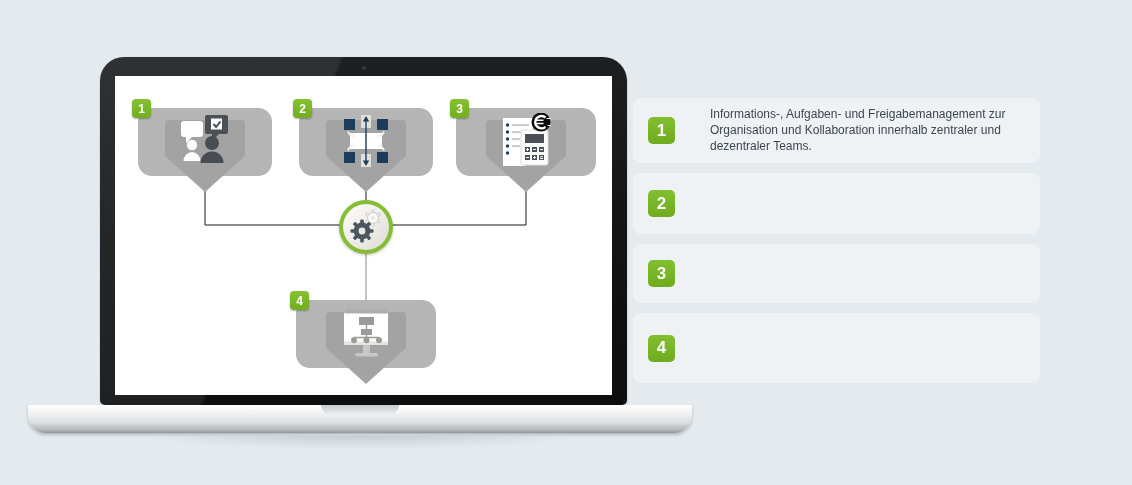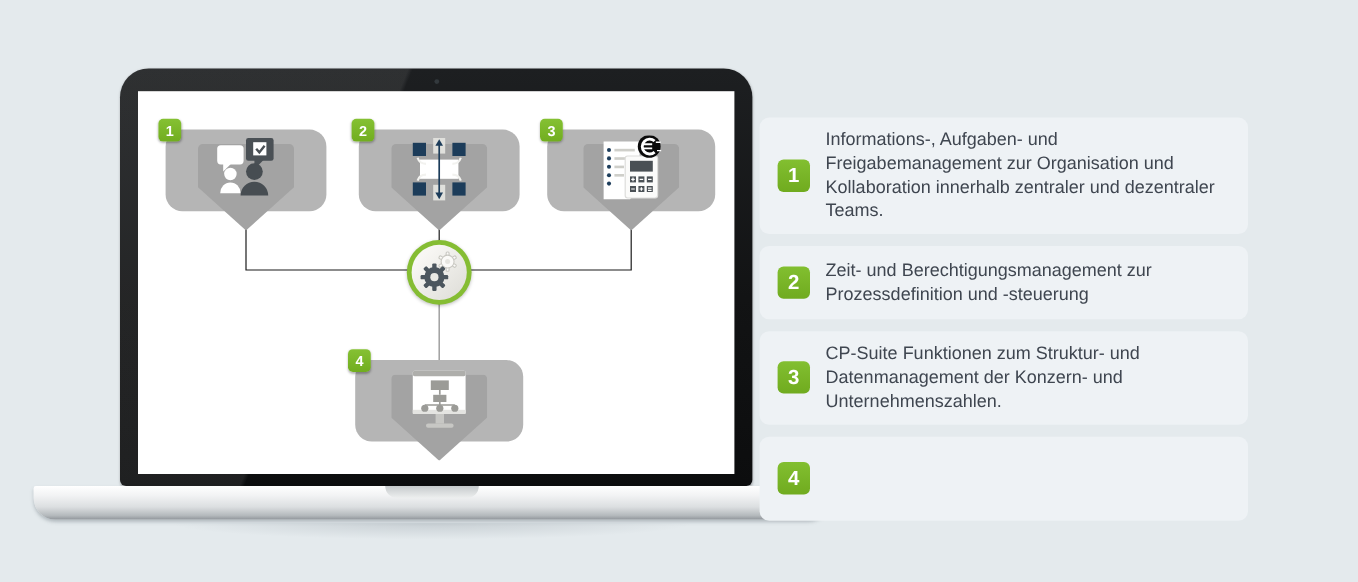--- a/index.html
+++ b/index.html
@@ -76,21 +76,21 @@
   .legend-panel{
     background:#eef2f5;border-radius:8px;box-sizing:border-box;
     display:flex;align-items:center;padding:9px 14px 9px 15px;
   }
   .legend-badge{
     flex:0 0 auto;width:27px;height:27px;border-radius:5px;
     background:linear-gradient(180deg,#82bf30,#70ab1f);
     color:#fff;font-size:17px;font-weight:bold;
     display:flex;align-items:center;justify-content:center;margin-right:13px;
   }
-  .legend-text{font-size:15px;line-height:1.32;color:#3f4650;}
+  .legend-text{font-size:12px;line-height:1.32;color:#3f4650;margin-left:22px;}
   .mh1{min-height:63px}.mh2{min-height:61px}.mh3{min-height:59px}.mh4{min-height:70px}
 </style>
 </head>
 <body>
 
 <div class="laptop-bezel">
   <div class="bezel-glare"></div>
   <div class="camera-dot"></div>
 
   <div class="laptop-screen">
@@ -240,22 +240,20 @@
 </div>
 <div class="base-reflection"></div>
 
 <div class="legend">
   <div class="legend-panel mh1">
     <div class="legend-badge">1</div>
     <div class="legend-text">Informations-, Aufgaben- und Freigabemanagement zur Organisation und Kollaboration innerhalb zentraler und dezentraler Teams.</div>
   </div>
   <div class="legend-panel mh2">
     <div class="legend-badge">2</div>
-    <div class="legend-text">Zeit- und Berechtigungsmanagement zur Prozessdefinition und -steuerung</div>
   </div>
   <div class="legend-panel mh3">
     <div class="legend-badge">3</div>
-    <div class="legend-text">CP-Suite Funktionen zum Struktur- und Datenmanagement der Konzern- und Unternehmenszahlen.</div>
   </div>
   <div class="legend-panel mh4">
     <div class="legend-badge">4</div>
   </div>
 </div>
 
 </body></html>

